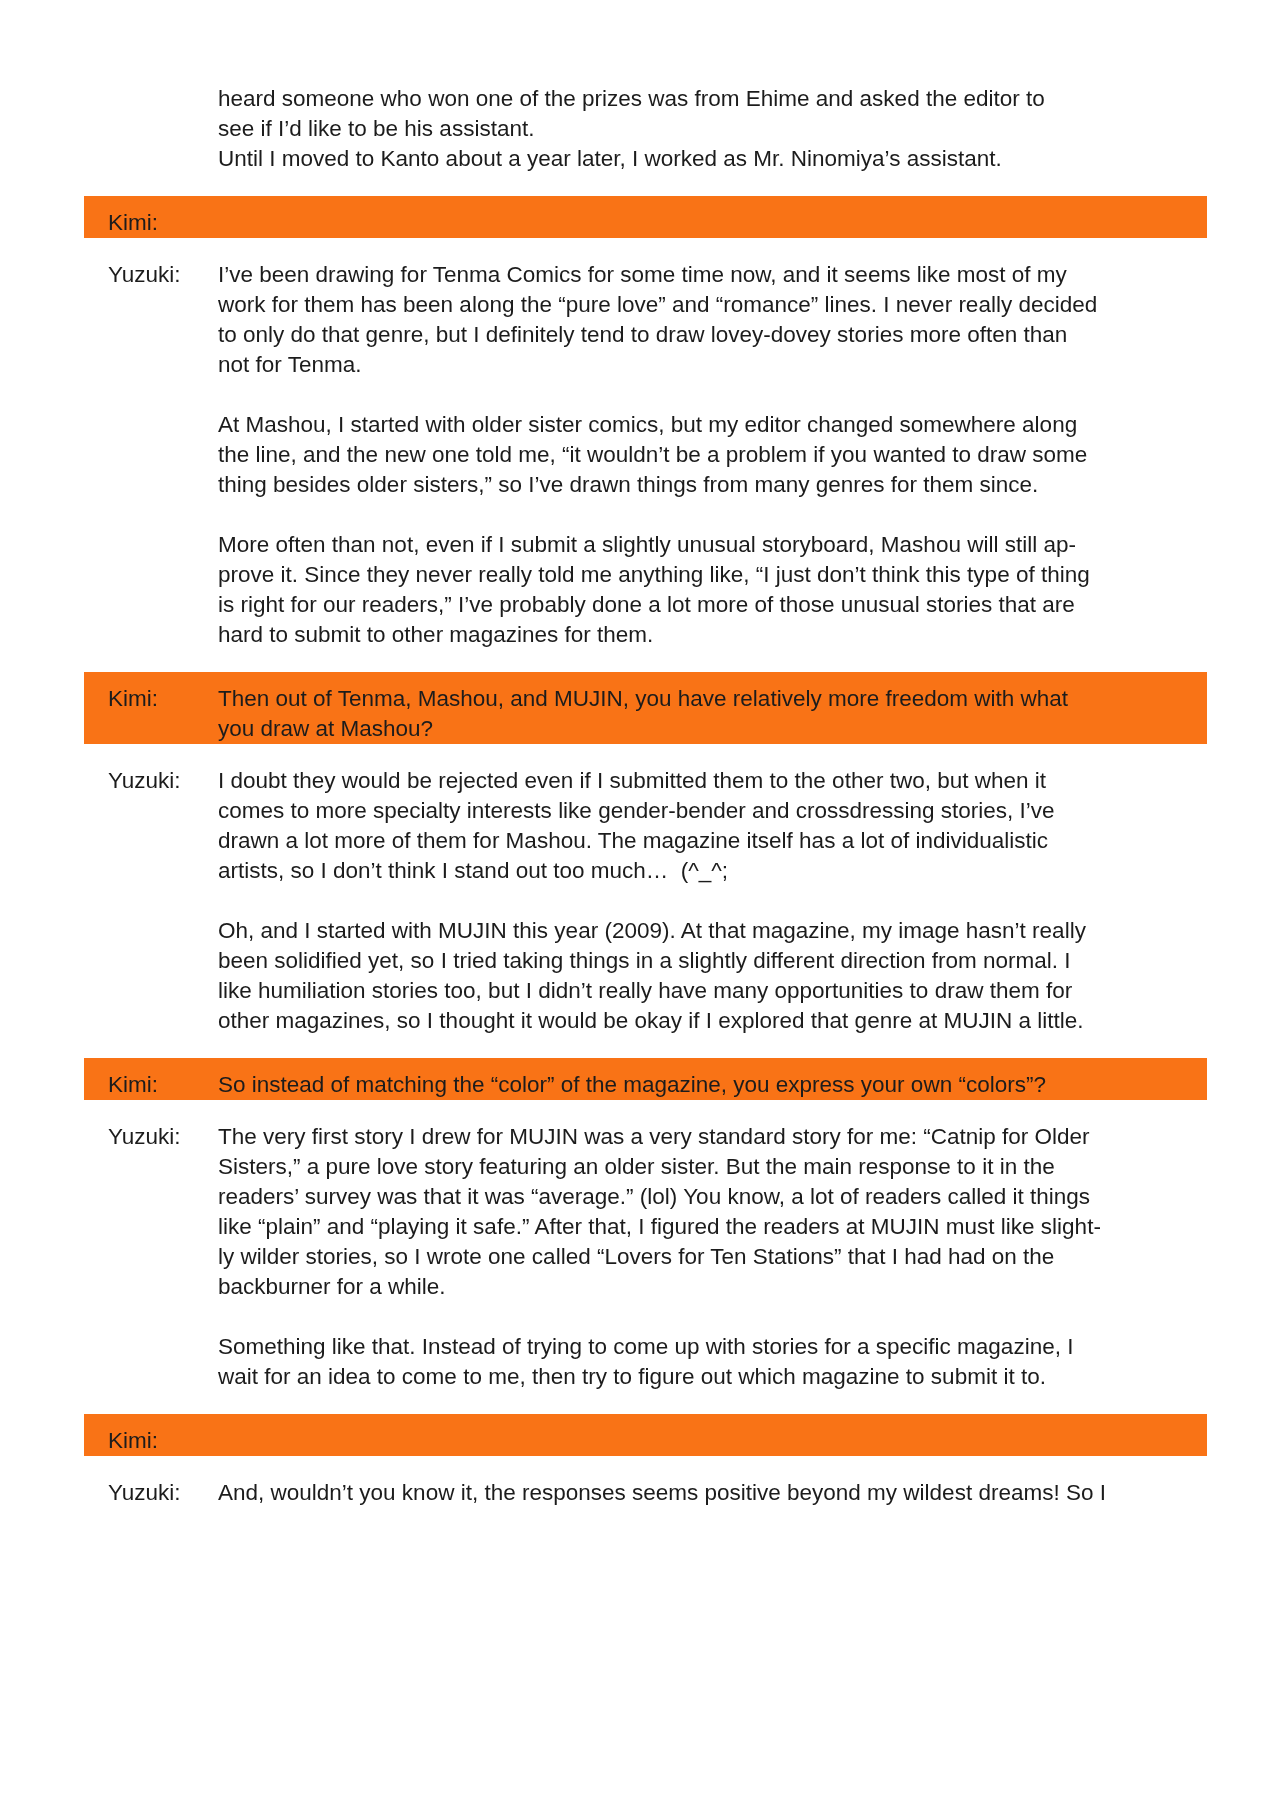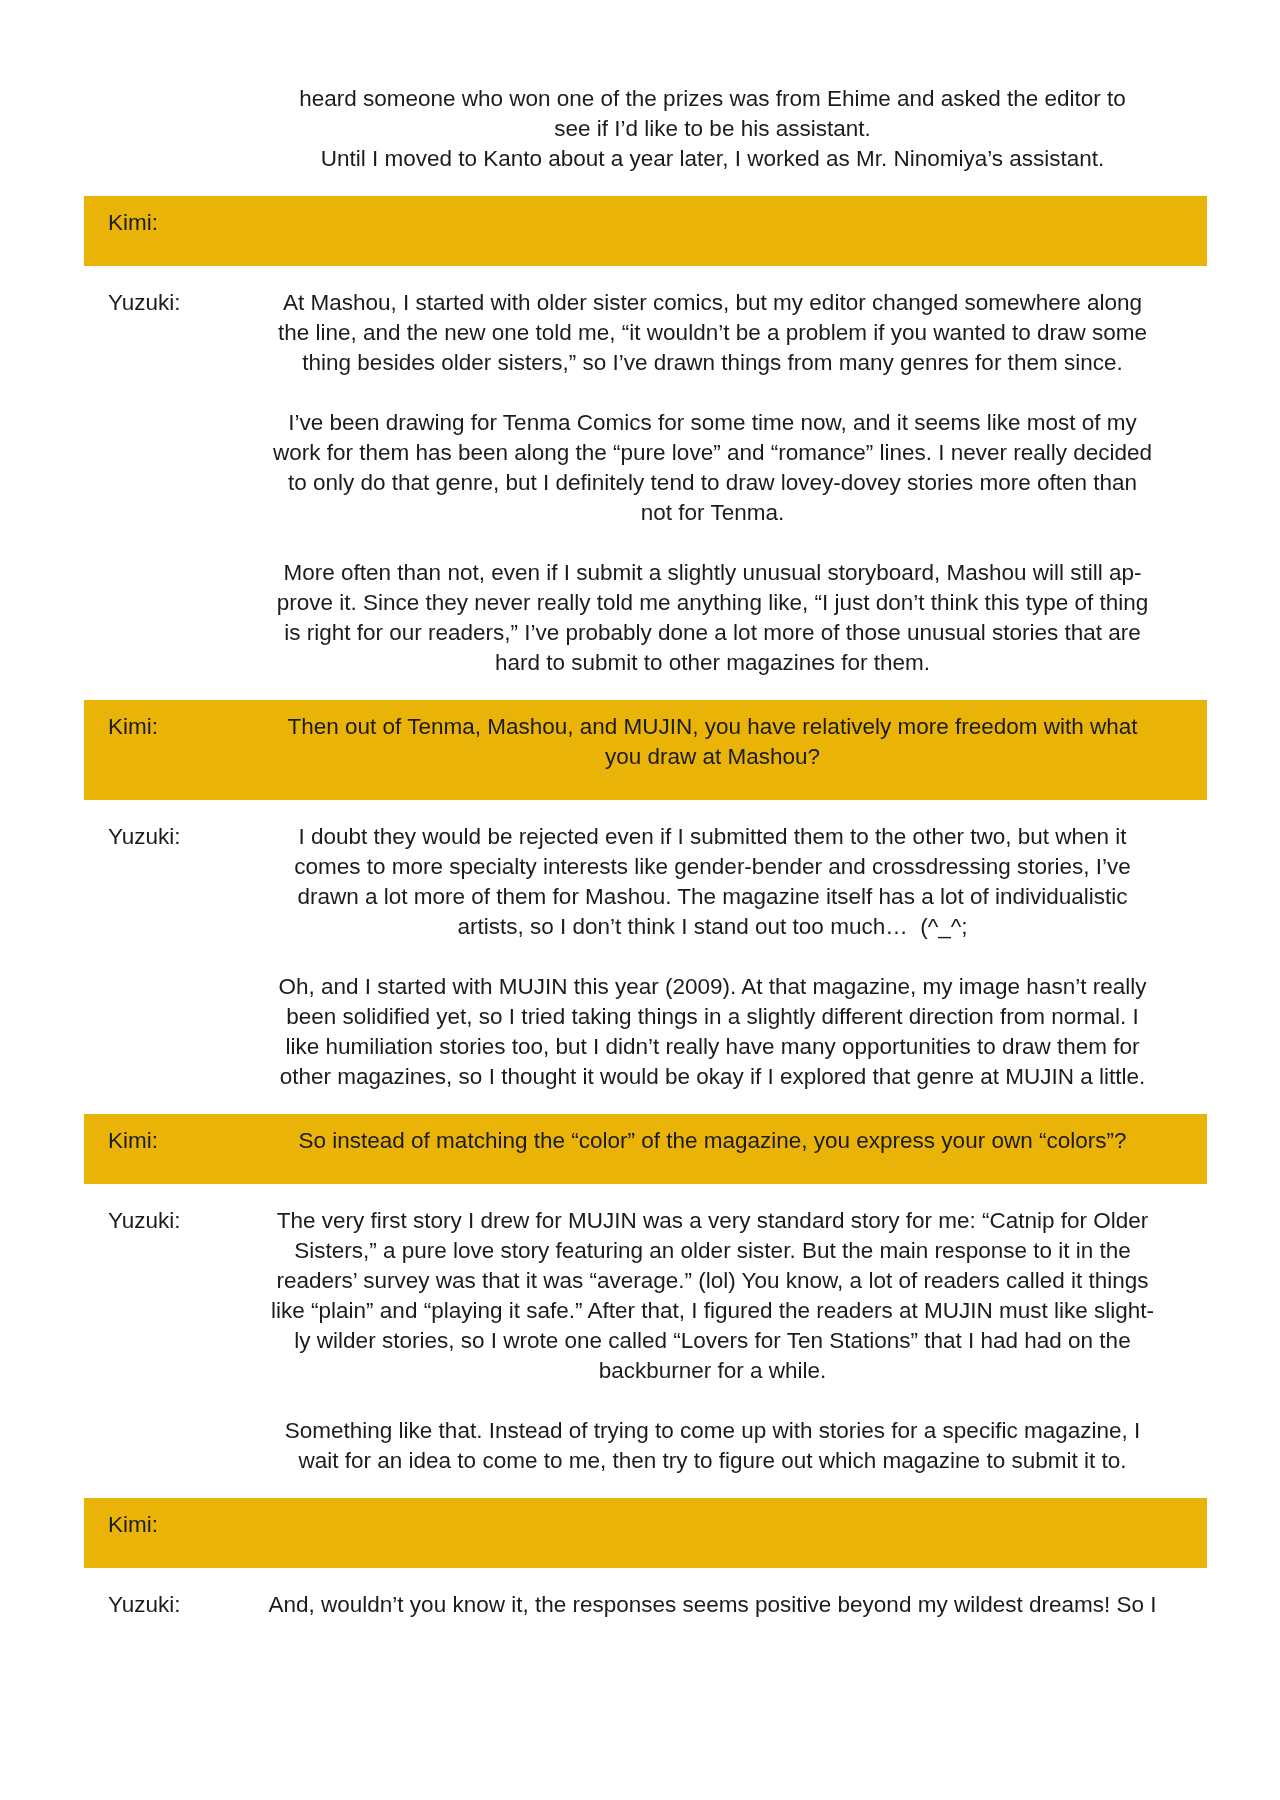--- a/index.html
+++ b/index.html
@@ -24,31 +24,30 @@
   }
   .row {
     box-sizing: border-box;
     margin: 0 73px 22px 84px;   
     padding-left: 24px;          
     display: grid;
     grid-template-columns: 110px 1fr; 
     align-items: start;
   }
   .row.highlight {
-    background: #eab308;
+    background: #f97316;
     padding-top: 12px;
-    padding-bottom: 28px;
+    padding-bottom: 0;
   }
   .speaker {
     white-space: nowrap;
   }
   .speech p {
     margin: 0 0 30px 0;          
     white-space: pre-wrap;       
-    text-align: center;
   }
   .speech p:last-child {
     margin-bottom: 0;
   }
 </style>
 </head>
 <body>
 
 <main class="page">
   <div id="dialogue">
@@ -59,27 +58,27 @@
 see if I’d like to be his assistant.
 Until I moved to Kanto about a year later, I worked as Mr. Ninomiya’s assistant.</p>
         </div>
   </div>
       <div class="row highlight">
     <div class="speaker">Kimi:</div>
   </div>
       <div class="row">
     <div class="speaker">Yuzuki:</div>
     <div class="speech">
-          <p>At Mashou, I started with older sister comics, but my editor changed somewhere along
-the line, and the new one told me, “it wouldn’t be a problem if you wanted to draw some
-thing besides older sisters,” so I’ve drawn things from many genres for them since.</p>
           <p>I’ve been drawing for Tenma Comics for some time now, and it seems like most of my
 work for them has been along the “pure love” and “romance” lines. I never really decided
 to only do that genre, but I definitely tend to draw lovey-dovey stories more often than
 not for Tenma.</p>
+          <p>At Mashou, I started with older sister comics, but my editor changed somewhere along
+the line, and the new one told me, “it wouldn’t be a problem if you wanted to draw some
+thing besides older sisters,” so I’ve drawn things from many genres for them since.</p>
           <p>More often than not, even if I submit a slightly unusual storyboard, Mashou will still ap-
 prove it. Since they never really told me anything like, “I just don’t think this type of thing
 is right for our readers,” I’ve probably done a lot more of those unusual stories that are
 hard to submit to other magazines for them.</p>
         </div>
   </div>
       <div class="row highlight">
     <div class="speaker">Kimi:</div>
     <div class="speech">
           <p>Then out of Tenma, Mashou, and MUJIN, you have relatively more freedom with what

